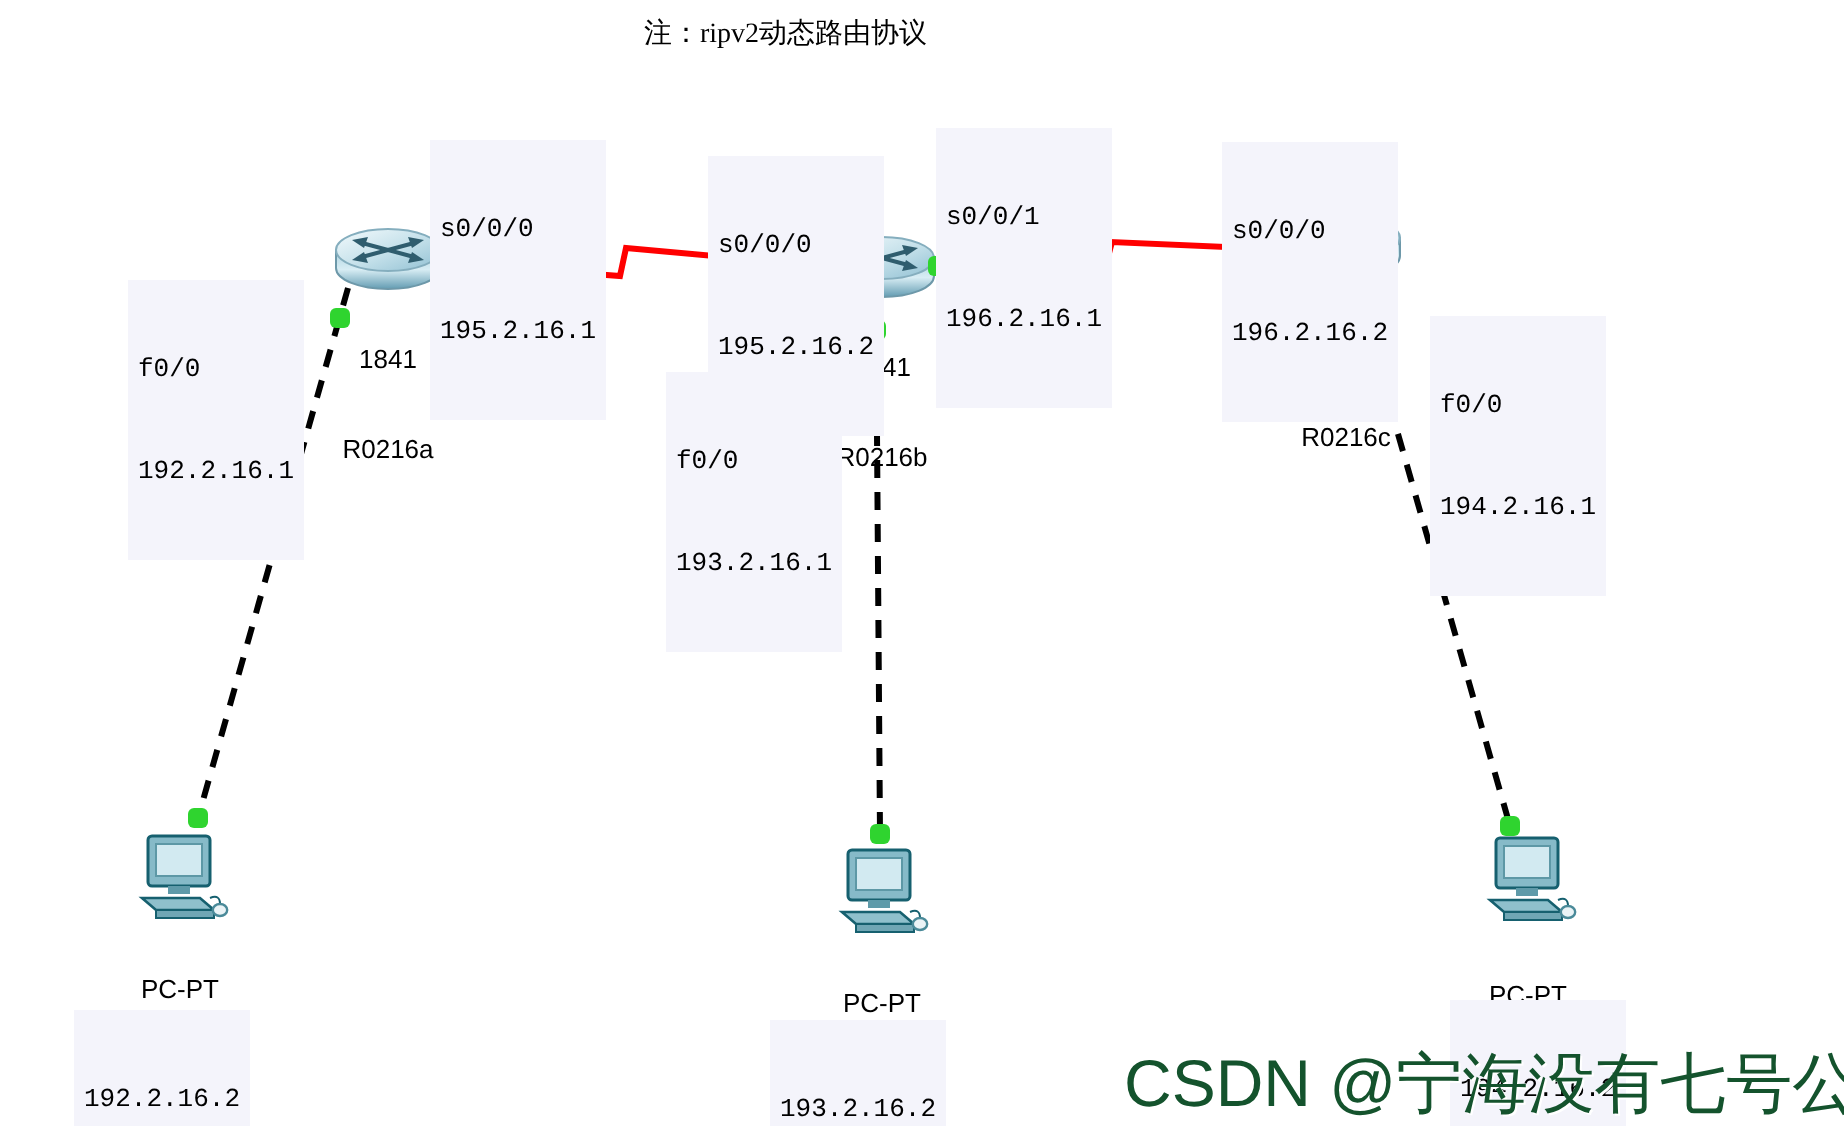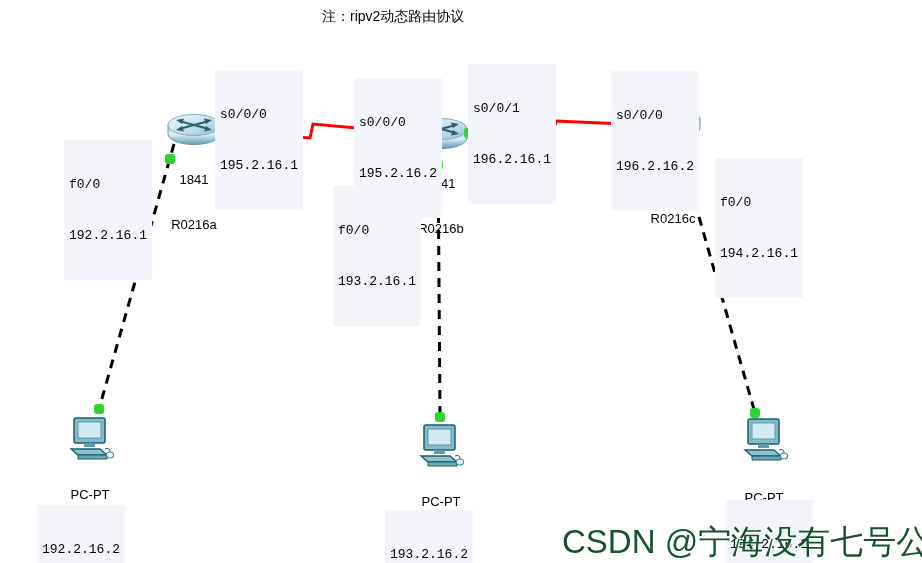--- a/index.html
+++ b/index.html
@@ -18,21 +18,21 @@
     font-size:13px;line-height:15px;white-space:pre;
   }
   .devlabel span{display:block;}
   .portlabel{
     position:absolute;z-index:5;background:#f4f4fb;padding:2px 5px;
     font-size:13px;line-height:17px;white-space:pre;
   }
   .portlabel span{display:block;}
   .title{
     position:absolute;left:322px;top:8px;z-index:5;
-    font-size:14px;font-family:Liberation Sans, sans-serif;
+    font-size:14px;font-family:Liberation Serif, serif;
   }
   .watermark{
     position:absolute;left:562px;top:520px;z-index:6;
     font-family:"Liberation Sans","DejaVu Sans",sans-serif;
     font-size:33px;color:#14532d;text-shadow:1px 1px 0 #ffffff;white-space:pre;
   }
   .hiddefs{position:absolute;width:0;height:0;overflow:hidden;}
 </style>
 </head>
 <body>

